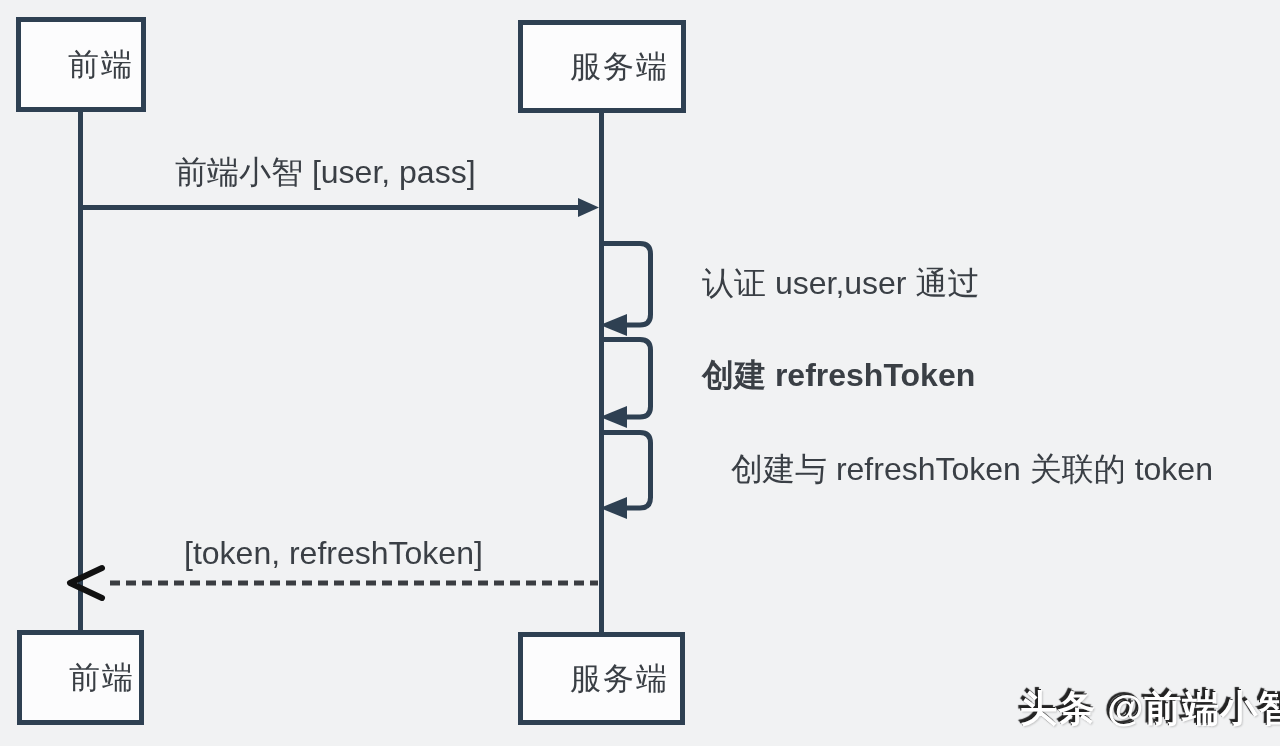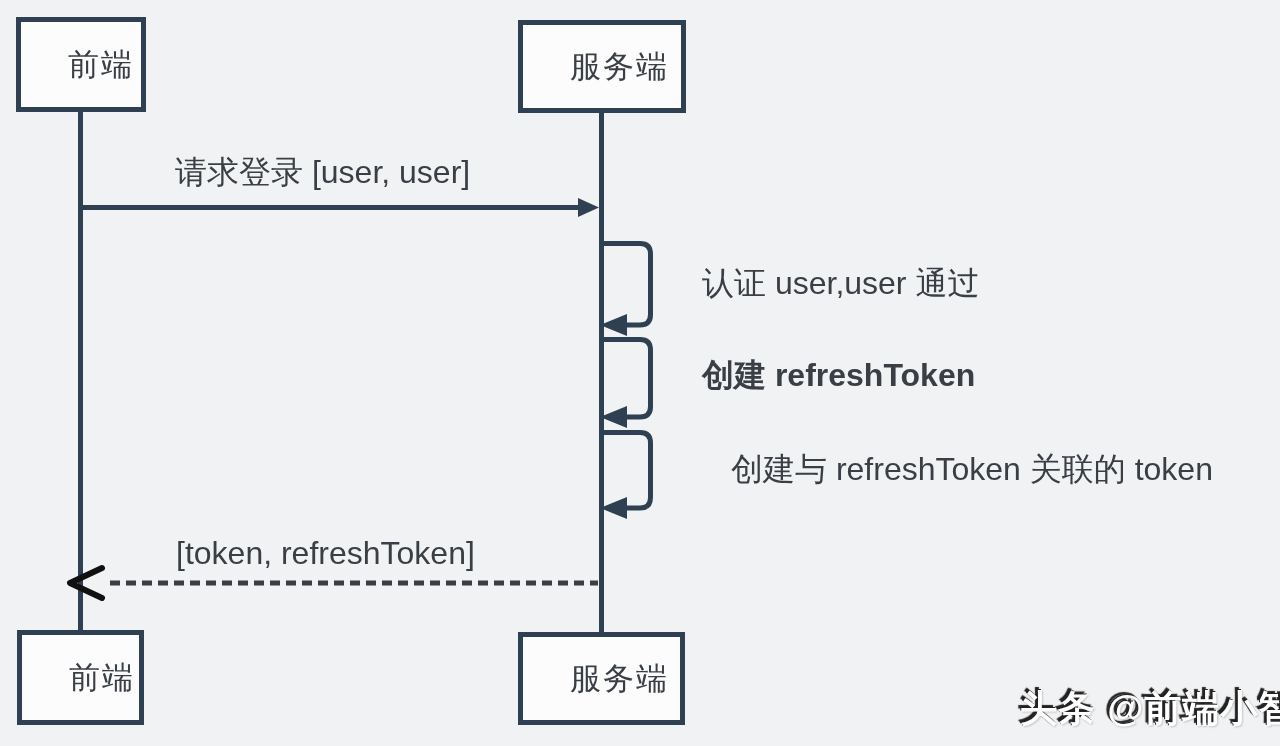--- a/index.html
+++ b/index.html
@@ -50,21 +50,21 @@
     position: absolute;
     color: var(--text);
     font-size: 32px;
     white-space: nowrap;
     line-height: 1;
   }
   .label-login   { left: 175px; top: 156px; }
   .label-auth    { left: 702px; top: 267px; }
   .label-refresh { left: 702px; top: 359px; font-weight: bold; }
   .label-linked  { left: 731px; top: 453px; }
-  .label-return  { left: 176px; top: 537px; }
+  .label-return  { left: 184px; top: 537px; }
 
   .watermark {
     position: absolute;
     left: 1020px;
     top: 684px;
     font-size: 37px;
     font-weight: bold;
     letter-spacing: 1px;
     white-space: nowrap;
     color: var(--wm-text);
@@ -116,20 +116,20 @@
   <div class="actor-box box-server-top">
     <span>服务端</span>
   </div>
   <div class="actor-box box-frontend-bot">
     <span>前端</span>
   </div>
   <div class="actor-box box-server-bot">
     <span>服务端</span>
   </div>
 
-  <div class="msg-label label-login">请求登录 [user, user]</div>
+  <div class="msg-label label-login">前端小智 [user, pass]</div>
   <div class="msg-label label-auth">认证 user,user 通过</div>
   <div class="msg-label label-refresh">创建 refreshToken</div>
   <div class="msg-label label-linked">创建与 refreshToken 关联的 token</div>
   <div class="msg-label label-return">[token, refreshToken]</div>
 
   <div class="watermark">头条 @前端小智</div>
 </div>
 
 </body></html>

